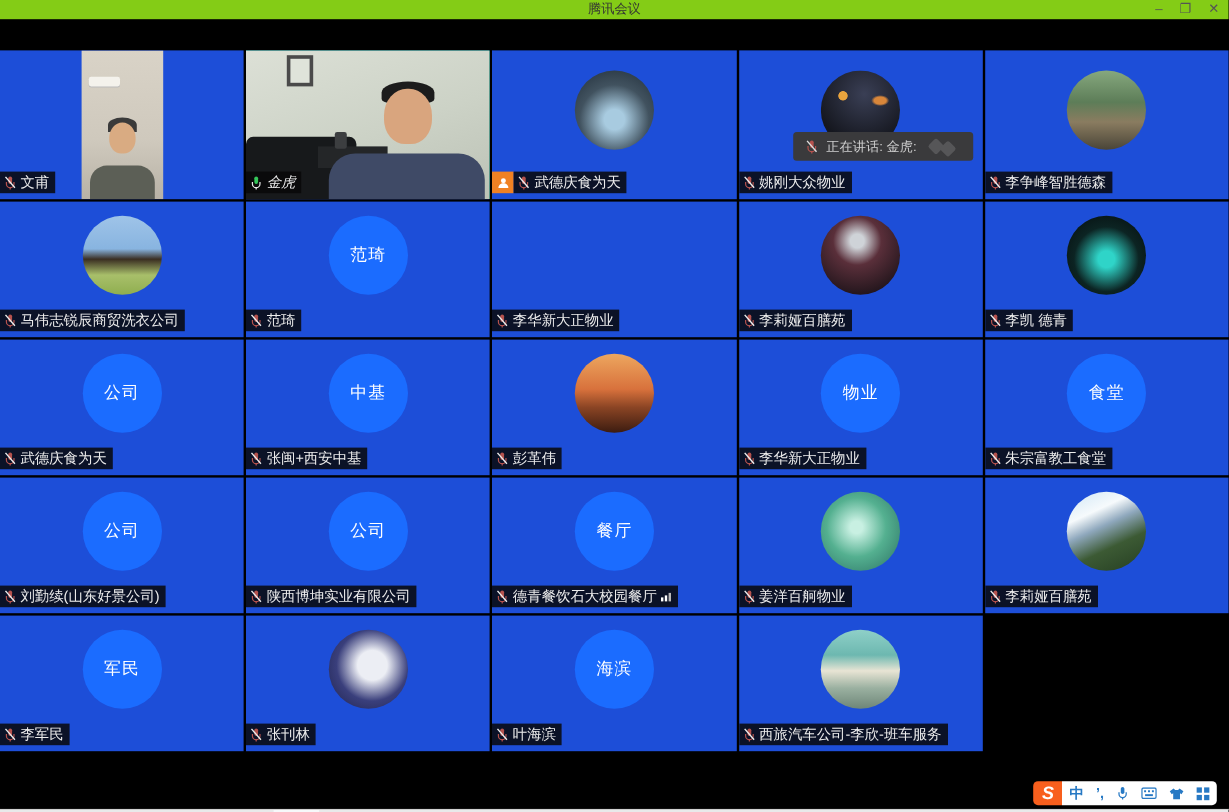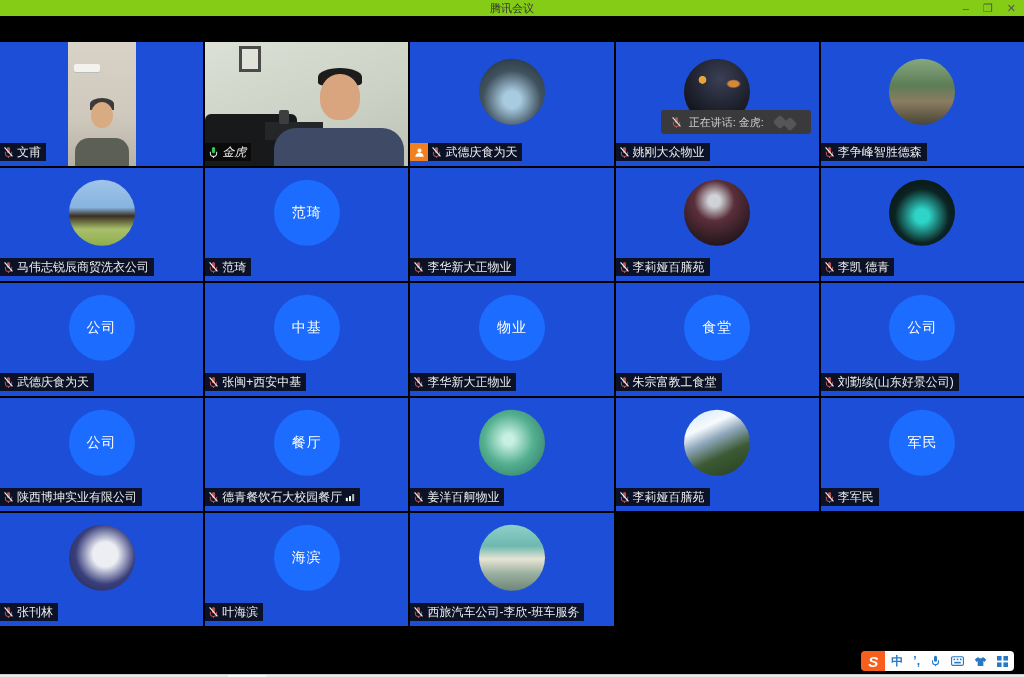--- a/index.html
+++ b/index.html
@@ -382,20 +382,41 @@
                   <line x1="2" y1="1.5" x2="12" y2="13" stroke="#eee" stroke-width="1.5"></line>
                 </svg>
               </span>
 
         <span class="pname">张闽+西安中基</span>
 
       </span>
     </div>
   </div>
 
+  <div class="tile">
+
+    <div class="avatar photo-sunset-deer"></div>
+
+    <div class="label-row">
+
+      <span class="name-box">
+        <span class="micline mic-muted" style="display: flex;">
+                <svg width="11" height="13" viewBox="0 0 14 16">
+                  <rect x="5" y="1" width="4" height="8" rx="2" fill="#b5524e"></rect>
+                  <path d="M3 7v2a4 4 0 0 0 8 0V7" stroke="#b5524e" stroke-width="1.3" fill="none"></path>
+                  <line x1="7" y1="13" x2="7" y2="15" stroke="#b5524e" stroke-width="1.3"></line>
+                  <line x1="2" y1="1.5" x2="12" y2="13" stroke="#eee" stroke-width="1.5"></line>
+                </svg>
+              </span>
+
+        <span class="pname">彭革伟</span>
+
+      </span>
+    </div>
+  </div>
 
   <div class="tile">
 
     <div class="avatar initials">物业</div>
 
     <div class="label-row">
 
       <span class="name-box">
         <span class="micline mic-muted" style="display: flex;">
                 <svg width="11" height="13" viewBox="0 0 14 16">

